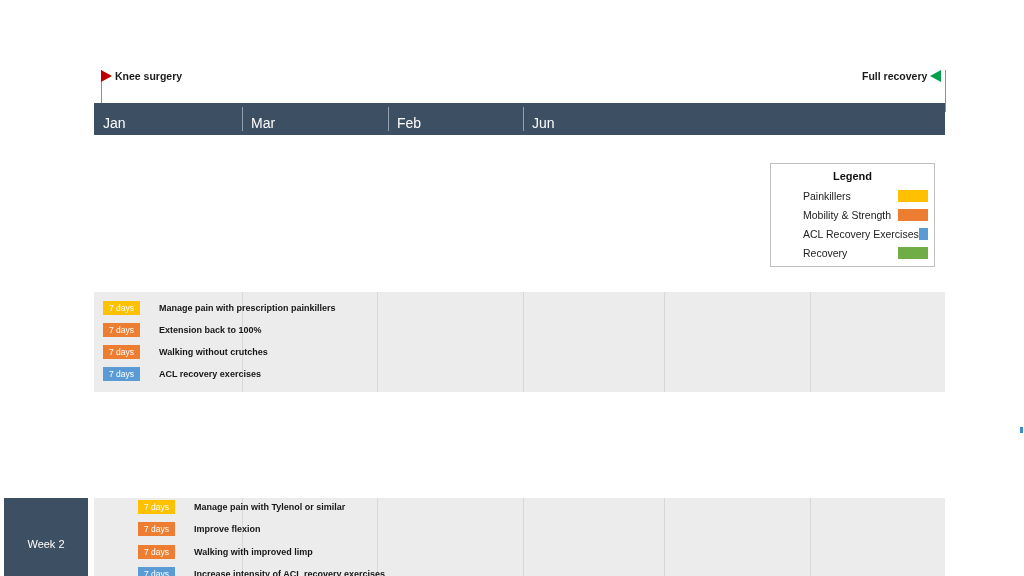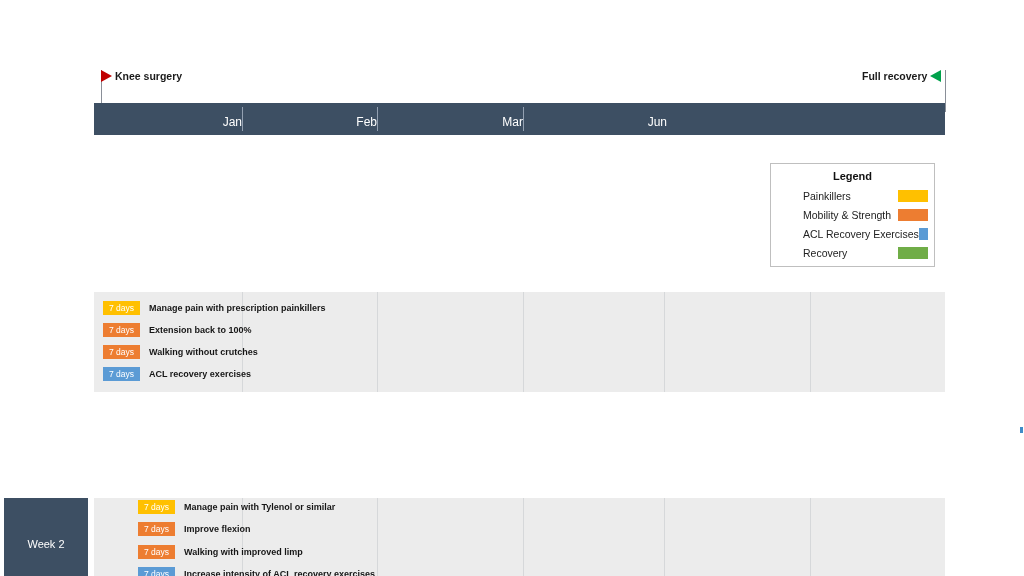--- a/index.html
+++ b/index.html
@@ -11,35 +11,35 @@
   #stage{position:absolute;left:0;top:0;width:1024px;height:576px;padding-left:20px;}
 
   
   .milestone{position:absolute;display:flex;align-items:center;gap:3px;font-size:10.5px;font-weight:bold;color:#1a1a1a;white-space:nowrap;}
   .tri-right{width:0;height:0;border-top:6px solid transparent;border-bottom:6px solid transparent;border-left:11px solid #C00000;}
   .tri-left{width:0;height:0;border-top:6px solid transparent;border-bottom:6px solid transparent;border-right:11px solid #00A14B;}
   .mstem{position:absolute;width:1px;background:#8a8f98;}
 
   
   .monthbar{position:absolute;background:#3D4F63;display:flex;}
-  .monthcell{position:relative;color:#ffffff;font-size:12px;padding:12px 0 0 9px;box-sizing:border-box;text-align:right;}
+  .monthcell{position:relative;color:#ffffff;font-size:14px;padding:12px 0 0 9px;box-sizing:border-box;}
   .monthcell + .monthcell:before{content:"";position:absolute;left:0;top:4px;bottom:4px;width:1px;background:#93a0b1;}
 
   
   .lane{position:absolute;left:0;}
   .lane-label{position:absolute;left:4px;background:#3D4F63;color:#ffffff;
     display:flex;align-items:center;justify-content:center;font-size:11px;}
   .lane-body{position:absolute;background:#ECECEC;}
   .gridline{position:absolute;width:1px;background:#d6d8da;}
 
   
   .task{position:absolute;display:flex;align-items:center;}
   .chip{height:14px;display:flex;align-items:center;justify-content:center;
         font-size:8.5px;color:#ffffff;font-weight:normal;box-sizing:border-box;}
-  .task-label{font-size:9px;font-weight:bold;color:#161616;margin-left:9px;white-space:nowrap;}
+  .task-label{font-size:9px;font-weight:bold;color:#161616;margin-left:19px;white-space:nowrap;}
 
   
   #legend{position:absolute;background:#ffffff;border:1px solid #BFBFBF;box-sizing:border-box;}
   #legend .lg-title{text-align:center;font-size:11px;font-weight:bold;color:#111;margin:6px 0 4px 0;}
   .lg-row{display:flex;align-items:center;height:19px;padding:0 6px 0 8px;margin-left:24px;}
   .lg-name{flex:1;font-size:10.5px;color:#222;white-space:nowrap;}
   .lg-swatch{width:30px;height:12px;}
 
   
   #watermark{position:absolute;right:2px;top:300px;width:26px;height:250px;}
@@ -60,22 +60,22 @@
     <span>Knee surgery</span>
   </div>
 
   <div class="milestone" style="left:862px;top:70px;">
     <span>Full recovery</span>
     <span class="tri-left"></span>
   </div>
 
   <div class="monthbar" style="left:94px;top:103px;width:851px;height:32px;">
     <div class="monthcell" style="width:148px;"><span>Jan</span></div>
+    <div class="monthcell" style="width:146px;"><span>Mar</span></div>
     <div class="monthcell" style="width:135px;"><span>Feb</span></div>
-    <div class="monthcell" style="width:146px;"><span>Mar</span></div>
     <div class="monthcell" style="width:144px;"><span>Jun</span></div>
   </div>
 
   <div class="lane" style="top:146px;height:100px;width:1024px;">
     <div class="lane-body" style="left:94px;top:146px;width:851px;height:100px;">
       <div class="gridline" style="left:148px;top:0;height:100px;"></div>
       <div class="gridline" style="left:283px;top:0;height:100px;"></div>
       <div class="gridline" style="left:429px;top:0;height:100px;"></div>
       <div class="gridline" style="left:570px;top:0;height:100px;"></div>
       <div class="gridline" style="left:716px;top:0;height:100px;"></div>

